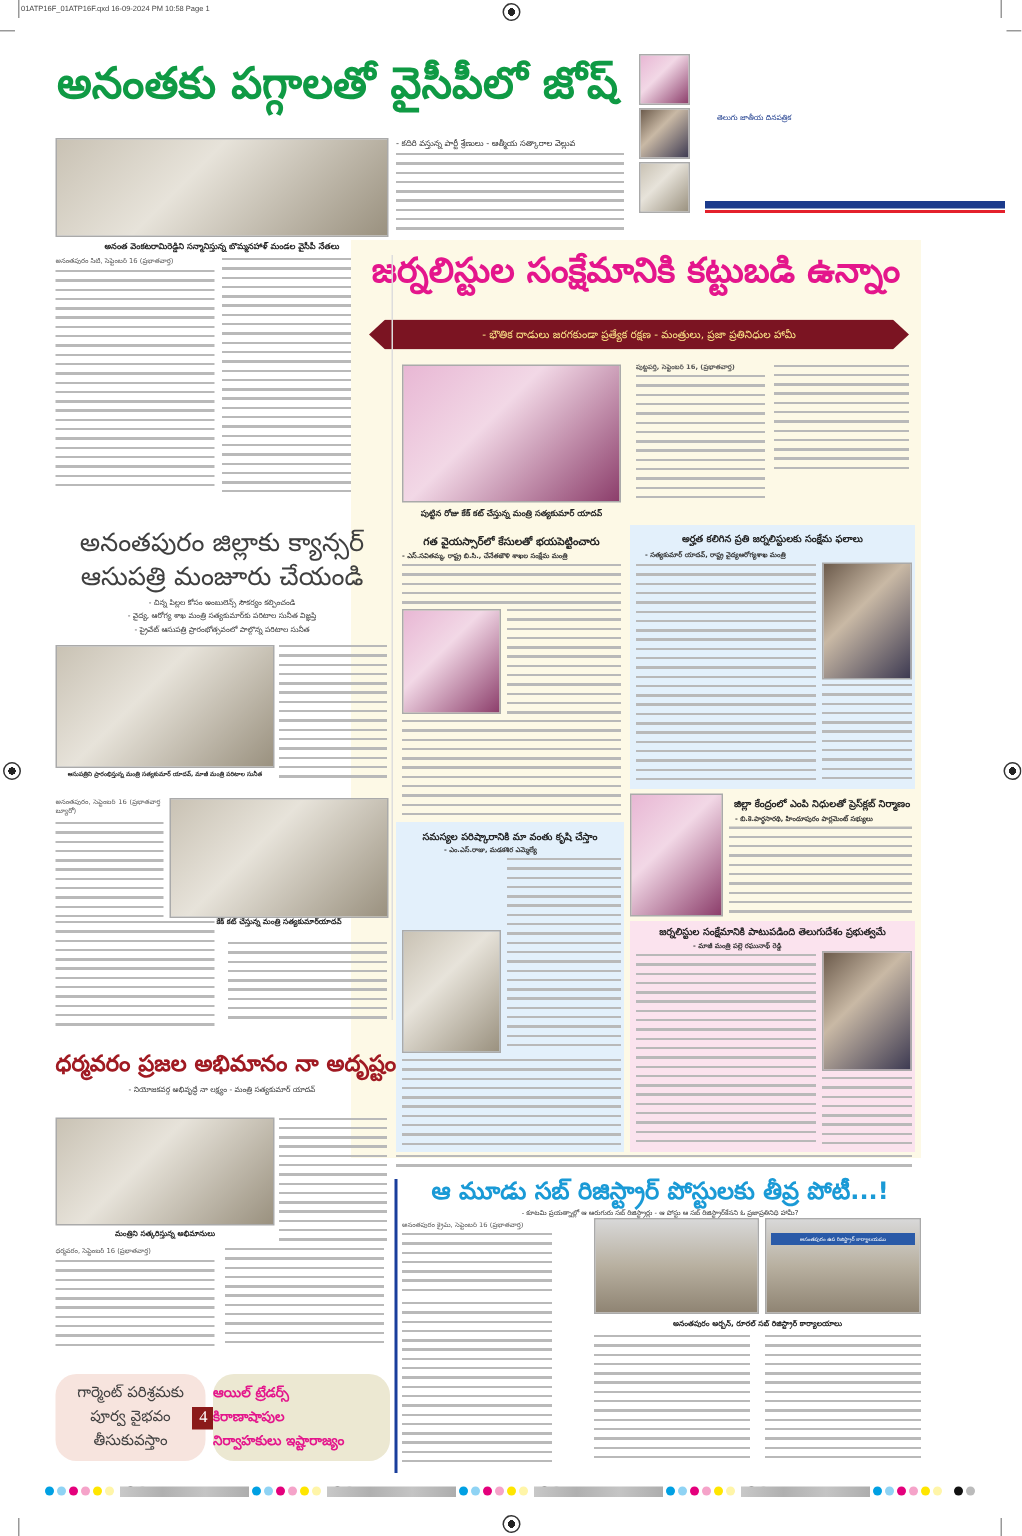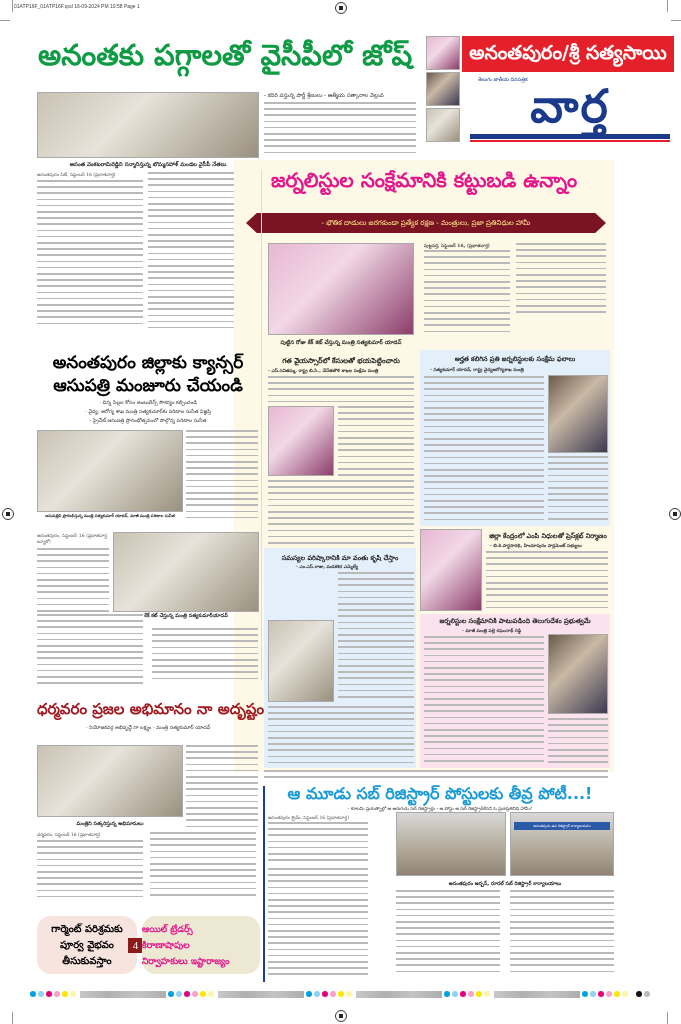--- a/index.html
+++ b/index.html
@@ -25,24 +25,24 @@
   .photo { background:linear-gradient(135deg,#c9c2b4,#e7e3da 40%,#9a917f); border:1px solid #aaa; box-sizing:border-box; }
   .photo.dark { background:linear-gradient(135deg,#6b5a4b,#c9b9a5 40%,#3d3a52); }
   .photo.pink { background:linear-gradient(135deg,#e8b7d4,#f2d8e6 40%,#8c3e6b); }
   .photo.bldg { background:linear-gradient(180deg,#d8d8d8,#b8b0a0 50%,#8f8473); }
   .caption { font-size:6.5px; font-weight:bold; text-align:center; color:#222; white-space:nowrap; overflow:hidden; }
   .body-text { font-size:4.5px; line-height:6.3px; color:#555; text-align:justify; overflow:hidden; }
   .body-text::after { content:""; }
   .lines { background:repeating-linear-gradient(180deg,#b9b9b9 0 1.6px,transparent 1.6px 6.2px); }
   .sub { font-size:6px; color:#333; white-space:nowrap; }
   .yellow-panel { left:234px; top:160px; width:380px; height:612px; background:#fdf9e6; }
-  .headline-pink { left:240px; top:168px; width:368px; text-align:center; font-size:20px; font-weight:bold; color:#e4168c; white-space:nowrap; }
+  .headline-pink { left:240px; top:168px; width:368px; text-align:center; font-size:23px; font-weight:bold; color:#e4168c; white-space:nowrap; }
   .ribbon { left:246px; top:213px; width:360px; height:20px; background:#7b1422; color:#ffe98a; font-size:7px;
             display:flex; align-items:center; justify-content:center; clip-path:polygon(3% 0,97% 0,100% 50%,97% 100%,3% 100%,0 50%); white-space:nowrap; }
-  .blue-h { color:#000000; font-weight:bold; }
+  .blue-h { color:#404040; font-weight:normal; }
   .maroon-h { color:#a01a22; font-weight:bold; }
   .box-blue { background:#e3f0fb; }
   .box-pink { background:#fbe3ee; }
   .promo-box { border-radius:14px; background:#f7e4de; }
   .promo-box2 { border-radius:14px; background:#ece8d2; }
   .cmyk { display:flex; gap:2px; align-items:center; }
   .cmyk span { width:6px; height:6px; border-radius:50%; display:inline-block; }
   .gray-bar { height:7px; background:linear-gradient(90deg,#c8c8c8,#b0b0b0 33%,#c4c4c4 66%,#adadad); }
   .vrule { background:#333; width:1px; }
   .blue-rule { background:#1a3e9c; width:2px; }
@@ -63,23 +63,21 @@
 <div class="abs crop" style="left:667px;top:1012px;width:1px;height:12px;"></div>
 
 <div class="abs headline-green">అనంతకు పగ్గాలతో వైసీపీలో జోష్</div>
 
 <div class="abs masthead">
   <div class="mast-photos">
     <div class="photo pink"></div>
     <div class="photo dark"></div>
     <div class="photo"></div>
   </div>
-  <div class="mast-red">అనంతపురం/శ్రీ సత్యసాయి</div>
   <div class="mast-tag">తెలుగు జాతీయ దినపత్రిక</div>
-  <div class="mast-logo">వార్త</div>
   <div class="mast-line1"></div>
   <div class="mast-line2"></div>
 </div>
 
 <div class="abs photo" style="left:37px;top:92px;width:222px;height:66px;"></div>
 <div class="abs sub" style="left:264px;top:92px;font-size:5.5px;">- కదిరి వస్తున్న పార్టీ శ్రేణులు - ఆత్మీయ సత్కారాల వెల్లువ</div>
 <div class="abs lines" style="left:264px;top:102px;width:152px;height:56px;"></div>
 <div class="abs caption" style="left:37px;top:161px;width:222px;font-size:5.5px;">అనంత వెంకటరామిరెడ్డిని సన్మానిస్తున్న బొమ్మనహాళ్ మండల వైసీపీ నేతలు</div>
 <div class="abs body-text" style="left:37px;top:172px;width:110px;font-size:4.5px;">అనంతపురం సిటీ, సెప్టెంబర్ 16 (ప్రభాతవార్త)</div>
 <div class="abs lines" style="left:37px;top:180px;width:106px;height:148px;"></div>

